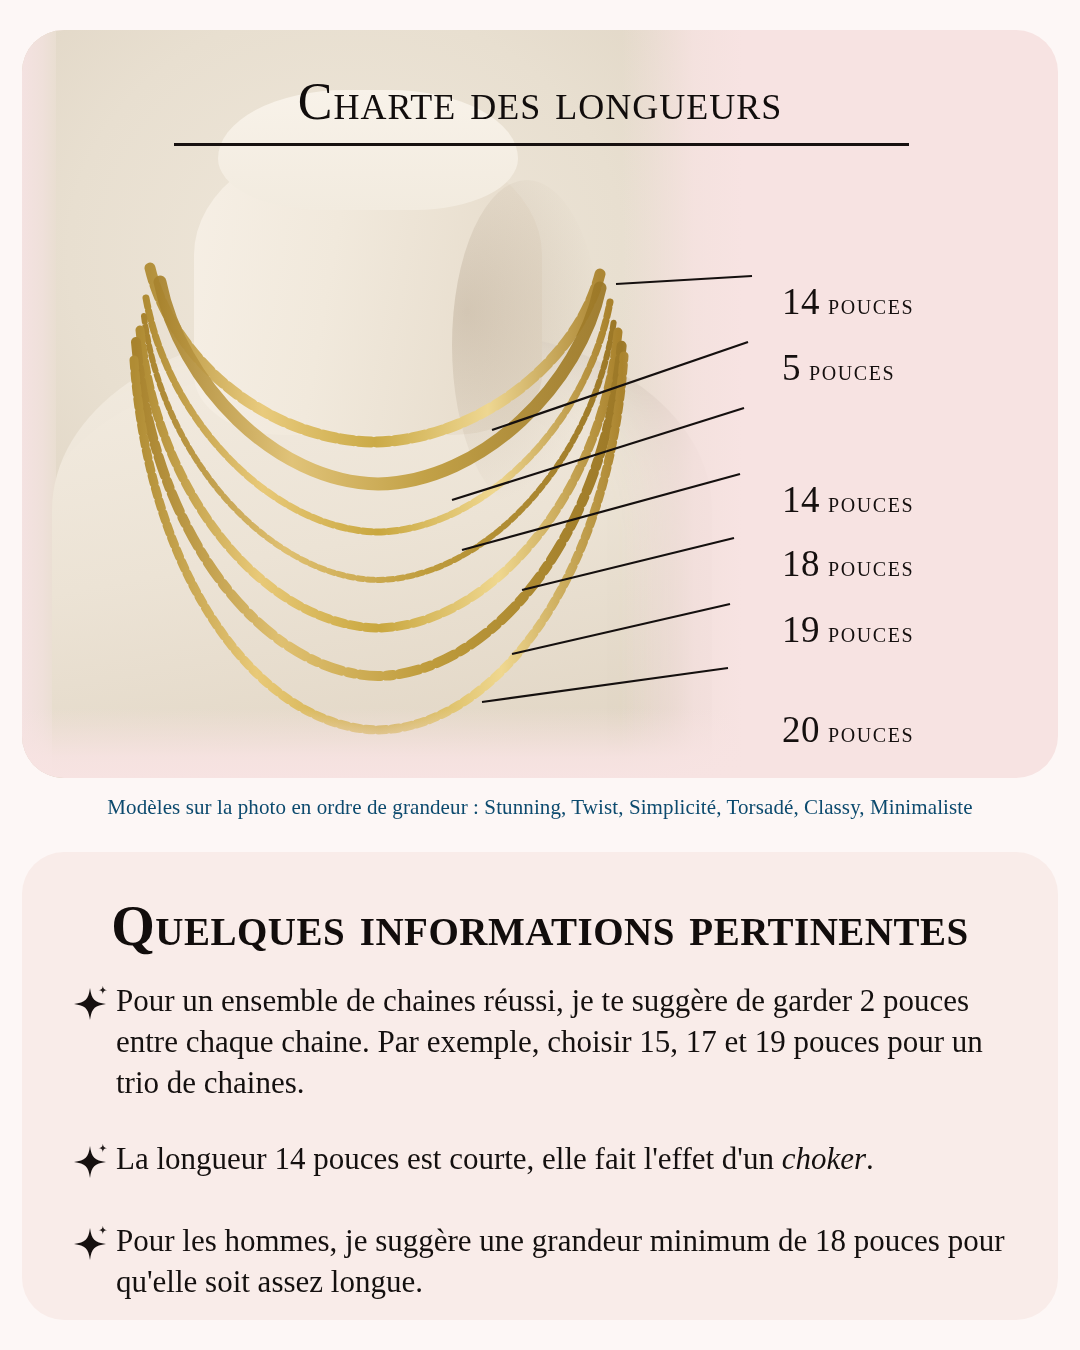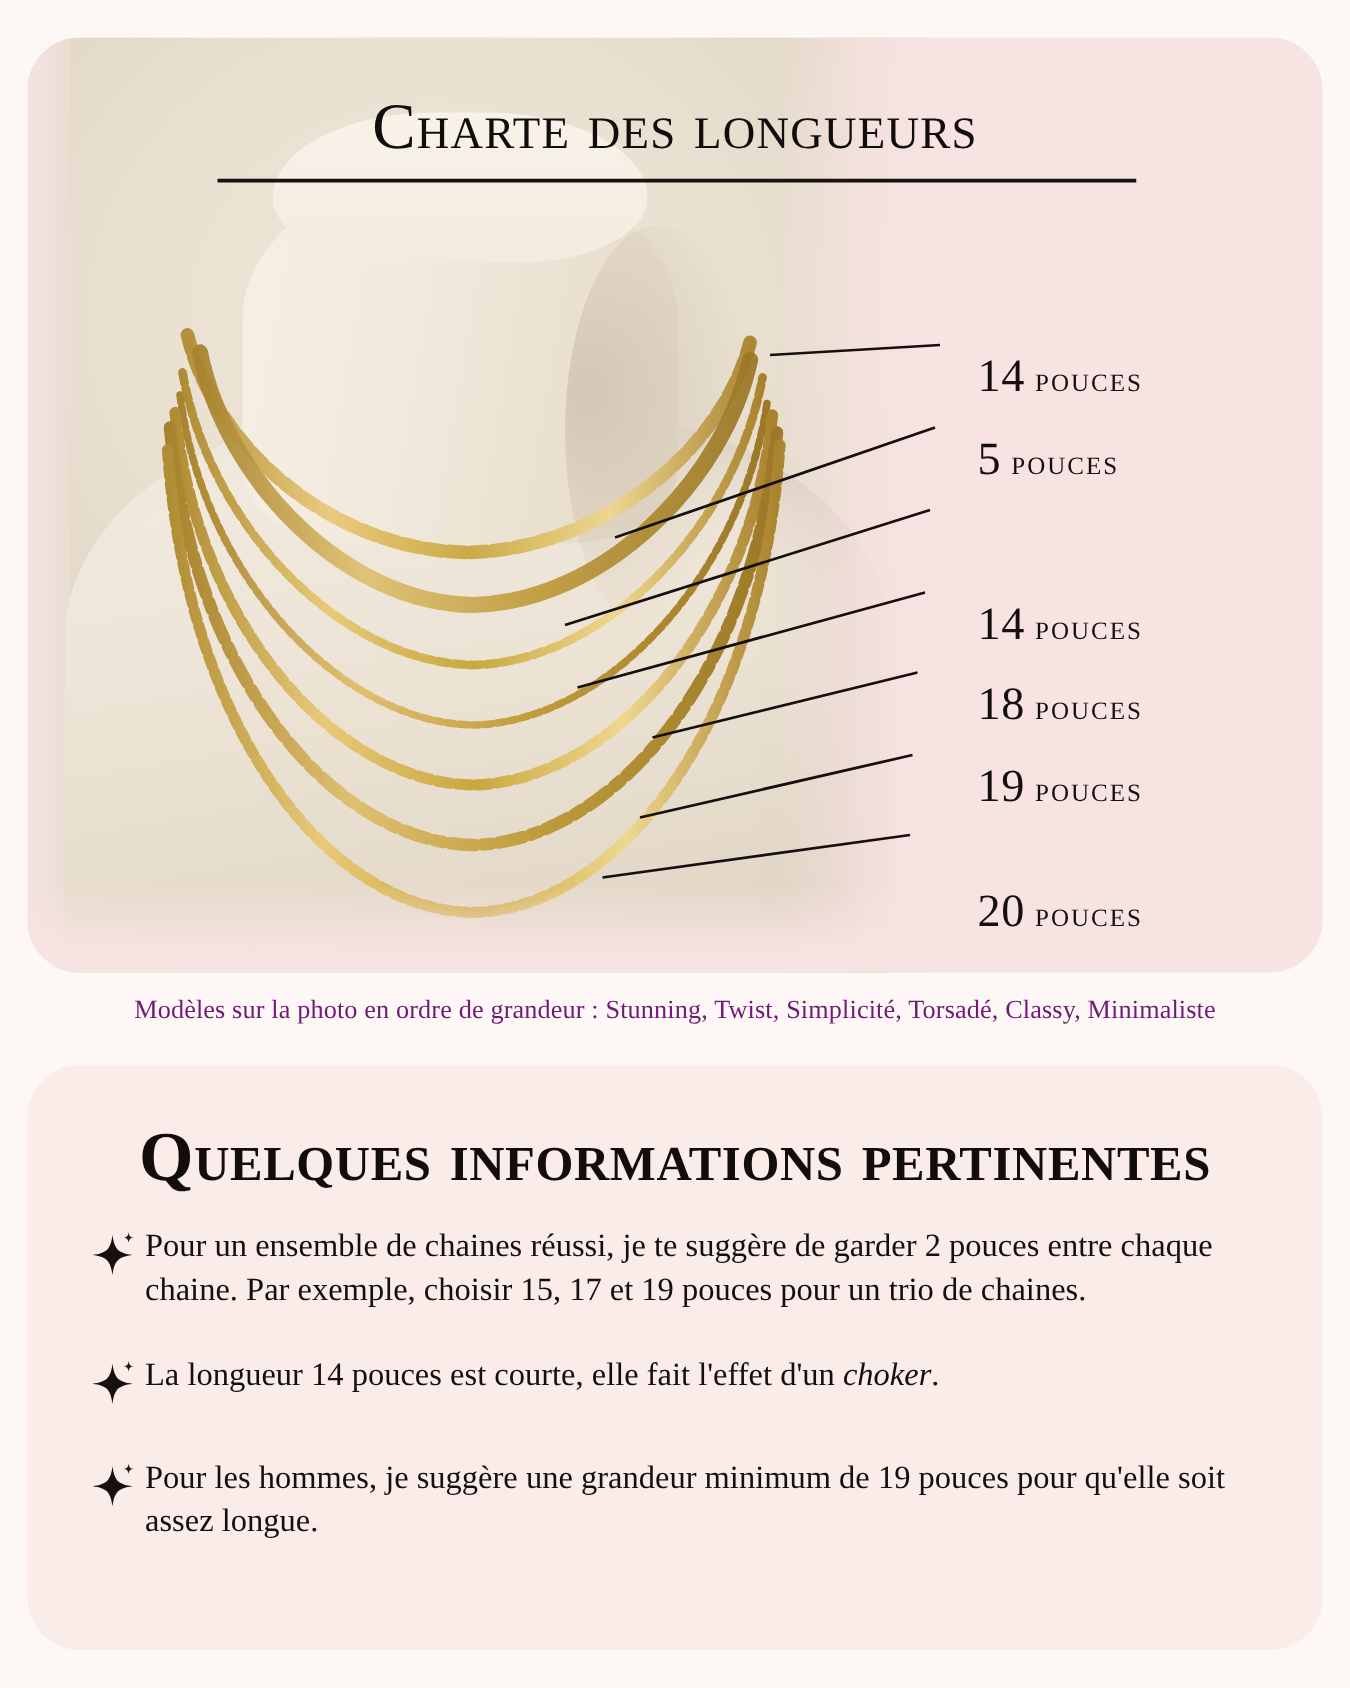--- a/index.html
+++ b/index.html
@@ -176,21 +176,21 @@
   }
 
   
   .caption {
     position: absolute;
     left: 0;
     right: 0;
     top: 795px;
     text-align: center;
     font-size: 21px;
-    color: #701a75;
+    color: #0c4a6e;
     letter-spacing: .1px;
   }
 
   
   .info-card {
     position: absolute;
     left: 22px;
     top: 852px;
     width: 1036px;
     height: 468px;
@@ -221,21 +221,21 @@
     margin-bottom: 34px;
   }
   .spark {
     width: 46px;
     flex: 0 0 46px;
     position: relative;
     height: 46px;
     margin-top: 2px;
   }
   .bullet-text {
-    font-size: 26px;
+    font-size: 31px;
     line-height: 1.33;
     color: #14100f;
     max-width: 905px;
   }
   .bullet-text .it { font-style: italic; margin-top: 26px; }
 </style>
 </head>
 <body>
 
 <div class="page">
@@ -351,19 +351,19 @@
         <span class="bullet-text">La longueur 14 pouces est courte, elle fait l'effet d'un <span class="it">choker</span>.</span>
       </div>
 
       <div class="bullet">
         <span class="spark">
           <svg viewBox="0 0 46 46" width="46" height="46" aria-hidden="true">
             <path d="M20 6 C21.6 17.5 24.5 20.4 36 22 C24.5 23.6 21.6 26.5 20 38 C18.4 26.5 15.5 23.6 4 22 C15.5 20.4 18.4 17.5 20 6 Z" fill="#16100f"></path>
             <path d="M33 4 C33.7 9 35 10.3 40 11 C35 11.7 33.7 13 33 18 C32.3 13 31 11.7 26 11 C31 10.3 32.3 9 33 4 Z" fill="#16100f" opacity=".95" transform="scale(0.62) translate(20,2)"></path>
           </svg>
         </span>
-        <span class="bullet-text">Pour les hommes, je suggère une grandeur minimum de 19 pouces pour qu'elle soit assez longue.</span>
+        <span class="bullet-text">Pour les hommes, je suggère une grandeur minimum de 18 pouces pour qu'elle soit assez longue.</span>
       </div>
 
     </div>
   </div>
 
 </div>
 
 </body></html>

